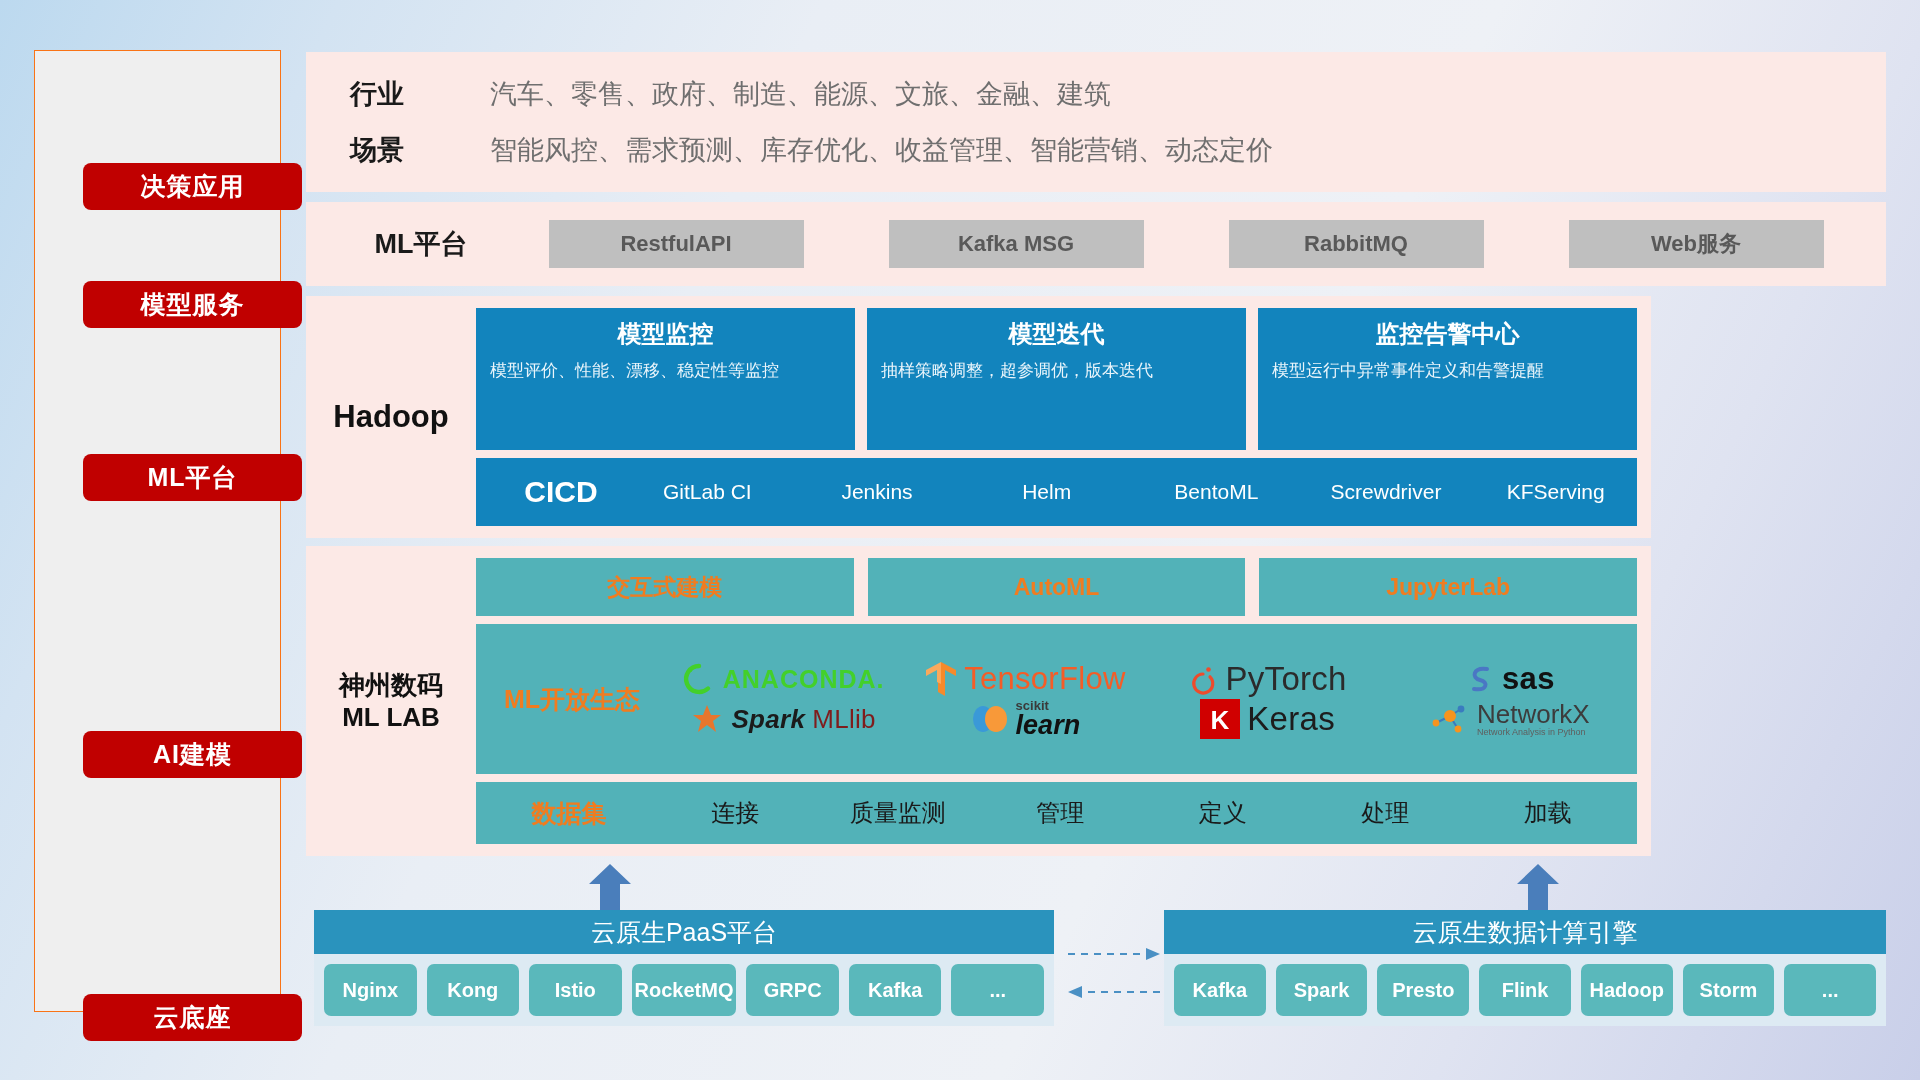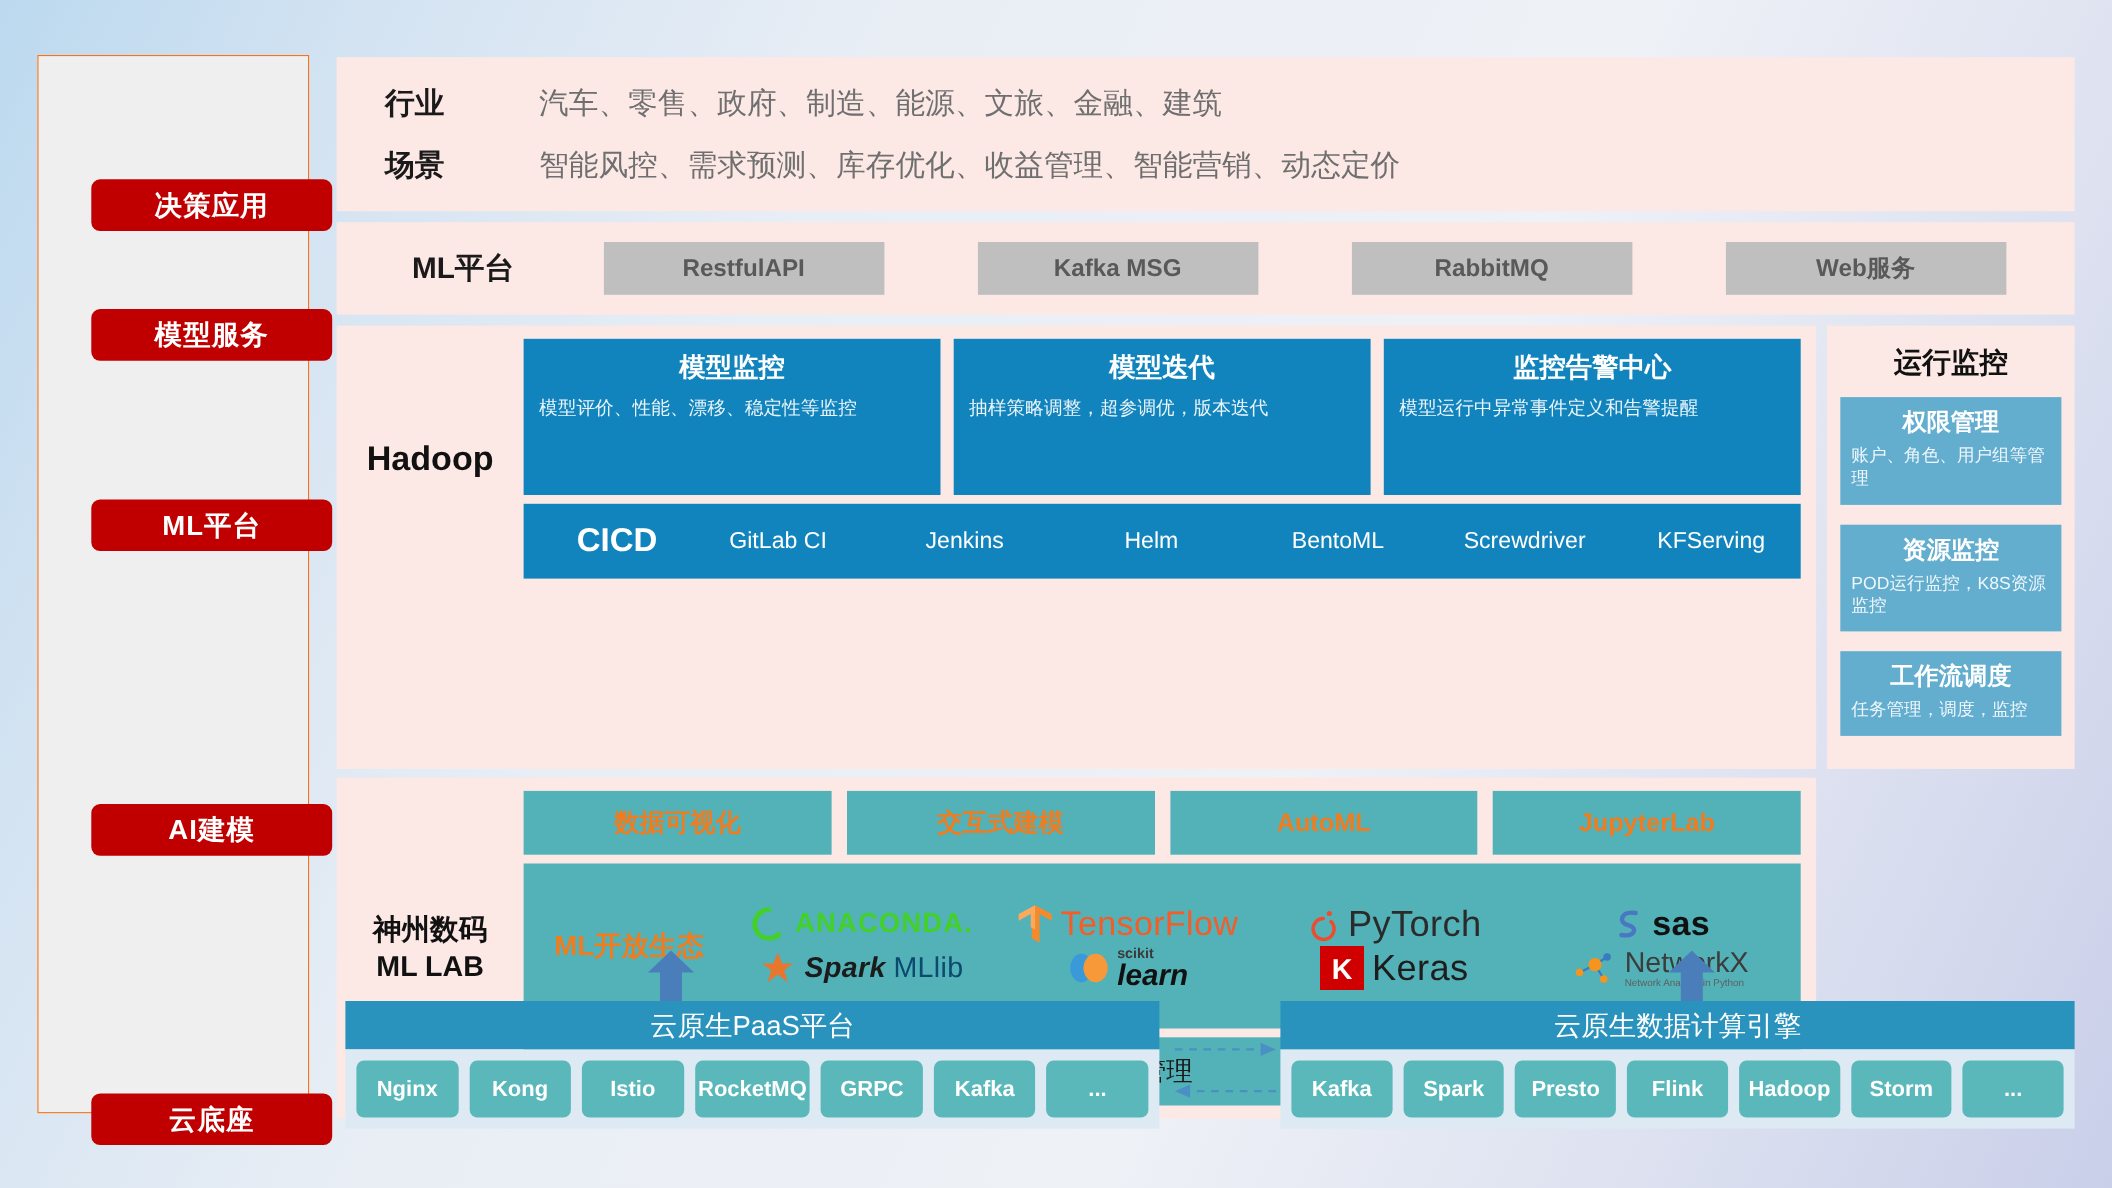--- a/index.html
+++ b/index.html
@@ -182,47 +182,31 @@
                 <div class="cicd-item">Helm</div>
                 <div class="cicd-item">BentoML</div>
                 <div class="cicd-item">Screwdriver</div>
                 <div class="cicd-item">KFServing</div>
               </div>
             </div>
           </div>
         </div>
       </div>
 
-      <div class="mon-band">
-        <div class="mon-title">运行监控</div>
-        <div class="mon-card">
-          <div class="mon-card-title">权限管理</div>
-          <div class="mon-card-desc">账户、角色、用户组等管理</div>
-        </div>
-        <div class="mon-card">
-          <div class="mon-card-title">资源监控</div>
-          <div class="mon-card-desc">POD运行监控，K8S资源监控</div>
-        </div>
-        <div class="mon-card">
-          <div class="mon-card-title">工作流调度</div>
-          <div class="mon-card-desc">任务管理，调度，监控</div>
-        </div>
-      </div>
     </div>
 
     <div class="row-model">
       <div class="model-label">
         <div>
           <div>神州数码</div>
           <div>ML LAB</div>
         </div>
       </div>
       <div class="model-right">
         <div class="model-tools">
-          <div class="model-tool">数据可视化</div>
           <div class="model-tool">交互式建模</div>
           <div class="model-tool">AutoML</div>
           <div class="model-tool">JupyterLab</div>
         </div>
 
         <div class="eco">
           <div class="eco-label">ML开放生态</div>
           <div class="eco-logos">
 
             <div class="logo">
@@ -264,21 +248,21 @@
               <span class="logo-txt" style="color:#111;font-weight:bold;font-size:31px">sas</span>
             </div>
 
             <div class="logo">
               <span>
                 <svg width="34" height="34" viewBox="0 0 34 34">
                   <polygon points="17,3 21,13 31,13 23,19 26,30 17,23 8,30 11,19 3,13 13,13" fill="#e8762d"></polygon>
                 </svg>
               </span>
               <span class="logo-txt" style="color:#1b1b1b;font-weight:bold;font-style:italic;font-size:26px">Spark</span>
-              <span class="logo-txt" style="color:#0c4a6e;font-size:26px">MLlib</span>
+              <span class="logo-txt" style="color:#7f1d1d;font-size:26px">MLlib</span>
             </div>
 
             <div class="logo">
               <span>
                 <svg width="38" height="36" viewBox="0 0 38 36">
                   <ellipse cx="12" cy="18" rx="10" ry="13" fill="#3a99d8"></ellipse>
                   <ellipse cx="25" cy="18" rx="11" ry="13" fill="#f89939"></ellipse>
                 </svg>
               </span>
               <span style="display:flex;flex-direction:column;line-height:1">

